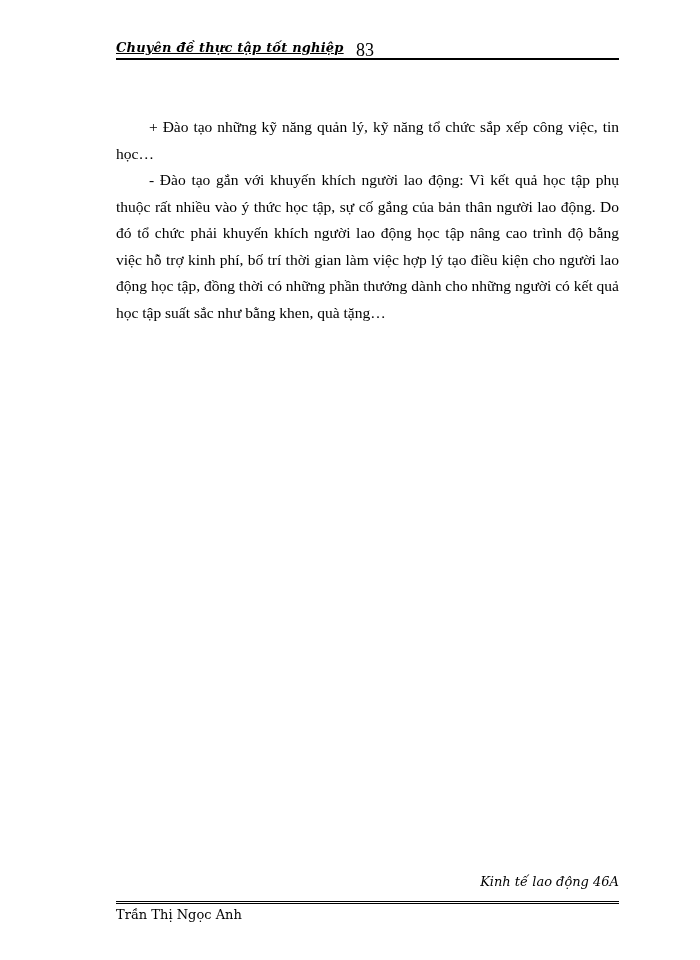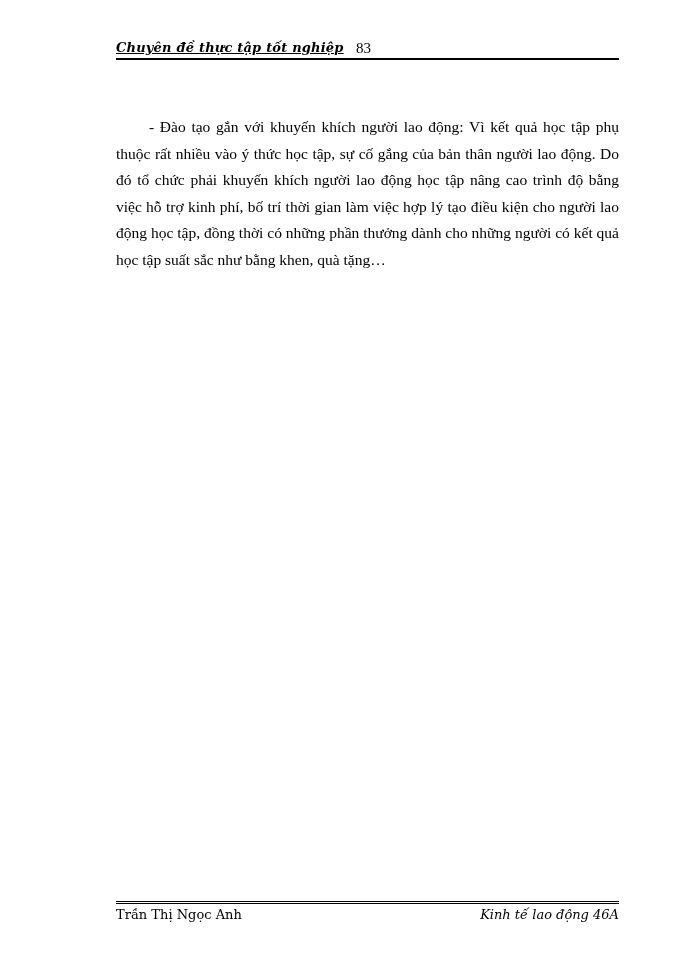--- a/index.html
+++ b/index.html
@@ -1,32 +1,33 @@
 <!DOCTYPE html>
 <html><head>
 <meta charset="utf-8">
 <style>
   html, body { margin:0; padding:0; background:#fff; }
   body { width:700px; height:960px; position:relative; overflow:hidden; color:#000; }
   .header { position:absolute; left:116px; top:40px; width:503px; height:18px; border-bottom:2px solid #000;text-align:center; }
   .header-title { position:absolute; left:0; top:0; font-family:"DejaVu Serif", serif; font-style:italic; font-weight:bold; font-size:13px; text-decoration:underline; letter-spacing:0.2px; }
-  .header-page { position:absolute; left:240px; top:0; font-family:"Liberation Serif", serif; font-size:15px; }
+  .header-page { position:absolute; left:240px; top:0; font-family:"Liberation Serif", serif; font-size:18px; }
   .body { position:absolute; left:116px; top:114px; width:503px; font-family:"Liberation Serif", serif; font-size:15.5px; line-height:26.5px; text-align:justify; }
   .body p { margin:0; text-indent:33px; }
   .footer-rule { position:absolute; left:116px; top:901px; width:503px; border-top:3px double #000; }
   .footer-left { position:absolute; left:116px; top:907px; font-family:"DejaVu Serif", serif; font-size:13px; }
-  .footer-right { position:absolute; right:81px; top:907px; font-family:"DejaVu Serif", serif; font-style:italic; font-size:13px; }
+  .footer-right { position:absolute; right:81px; top:874px; font-family:"DejaVu Serif", serif; font-style:italic; font-size:13px; }
 </style>
 </head>
 <body>
 
 <div class="header">
   <span class="header-title">Chuyên đề thực tập tốt nghiệp</span>
   <span class="header-page">83</span>
 </div>
 
 <div class="body">
+  <p>+ Đào tạo những kỹ năng quản lý, kỹ năng tổ chức sắp xếp công việc, tin học…</p>
   <p>- Đào tạo gắn với khuyến khích người lao động: Vì kết quả học tập phụ thuộc rất nhiều vào ý thức học tập, sự cố gắng của bản thân người lao động. Do đó tổ chức phải khuyến khích người lao động học tập nâng cao trình độ bằng việc hỗ trợ kinh phí, bố trí thời gian làm việc hợp lý tạo điều kiện cho người lao động học tập, đồng thời có những phần thưởng dành cho những người có kết quả học tập suất sắc như bằng khen, quà tặng…</p>
 </div>
 
 <div class="footer-rule"></div>
 <div class="footer-left">Trần Thị Ngọc Anh</div>
 <div class="footer-right">Kinh tế lao động 46A</div>
 
 </body></html>

